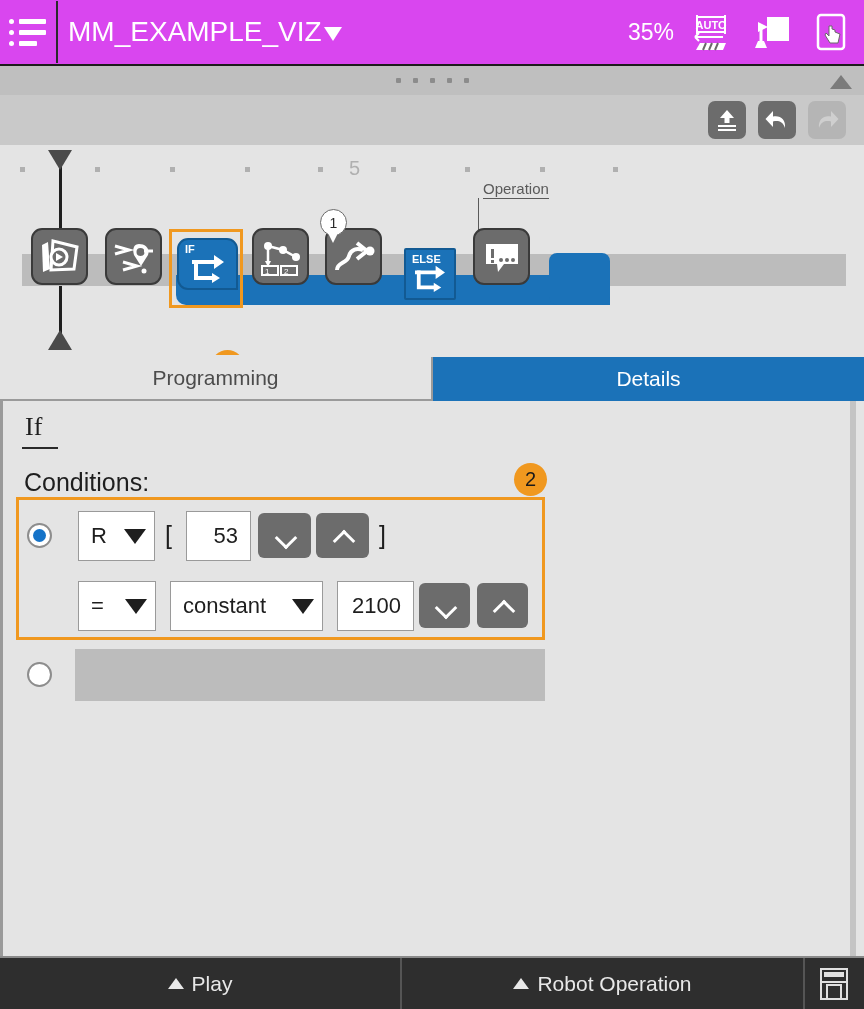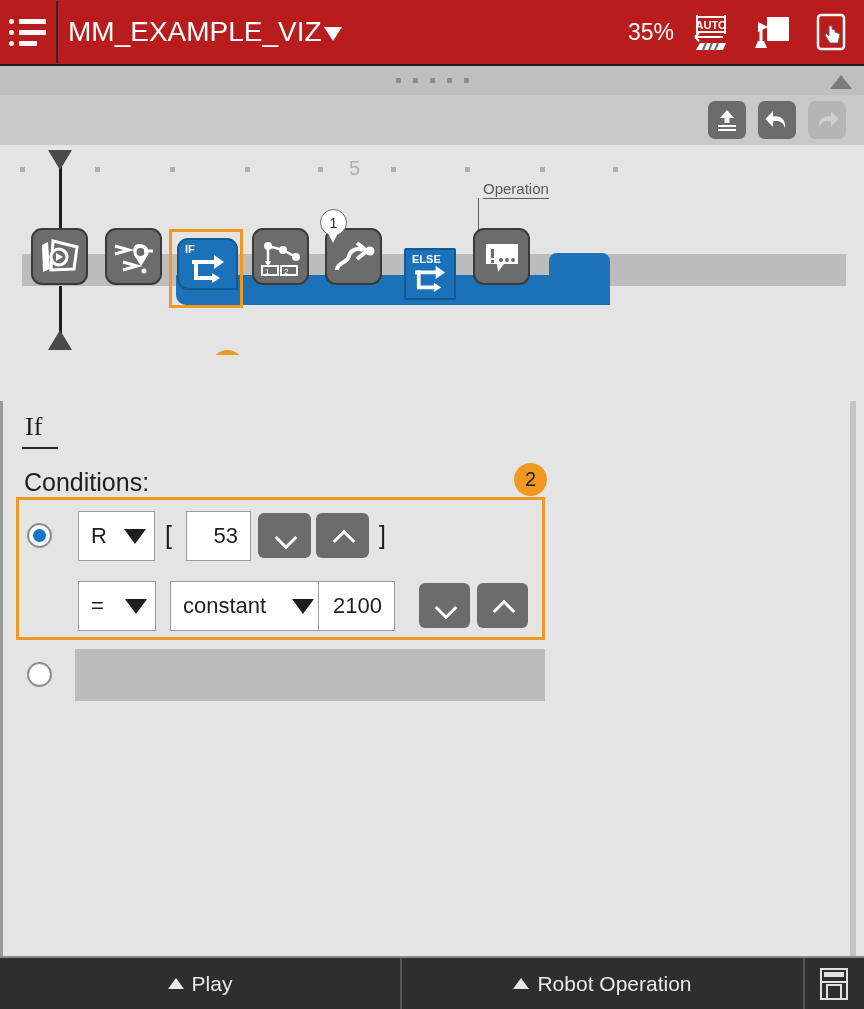--- a/index.html
+++ b/index.html
@@ -7,21 +7,21 @@
     width: 864px; height: 1009px;
     font-family: "Liberation Sans", sans-serif;
     background: #1c1c1c;
     overflow: hidden;
   }
   .app { position: relative; width: 864px; height: 1009px; background: #e4e4e4; }
 
   
   .topbar {
     position: absolute; left: 0; top: 0; width: 864px; height: 64px;
-    background: #b91c1c; display: flex; align-items: center;
+    background: #d946ef; display: flex; align-items: center;
   }
   .menu-btn {
     width: 58px; height: 62px; display: flex; align-items: center; justify-content: center;
     border-right: 2px solid #2b2b2b;
   }
   .menu-icon { width: 38px; height: 27px; display: flex; flex-direction: column; justify-content: space-between; }
   .menu-row { display: flex; align-items: center; gap: 5px; }
   .menu-dot { width: 5px; height: 5px; border-radius: 50%; background: #fff; }
   .menu-line { height: 5px; background: #fff; border-radius: 1px; }
   .menu-row:nth-child(1) .menu-line { width: 27px; }
@@ -393,20 +393,24 @@
         <path d="M4 5 L36 5 L36 25 L22 25 L16 33 L15 25 L4 25 Z" fill="#fff"></path>
         <rect x="9" y="10" width="3" height="9" fill="#6c6c6c"></rect>
         <rect x="9" y="21" width="3" height="3" fill="#6c6c6c"></rect>
         <circle cx="19" cy="21" r="2" fill="#6c6c6c"></circle>
         <circle cx="25" cy="21" r="2" fill="#6c6c6c"></circle>
         <circle cx="31" cy="21" r="2" fill="#6c6c6c"></circle>
       </svg>
     </div>
   </div>
 
+  <div class="tabs">
+    <div class="tab">Programming</div>
+    <div class="tab active">Details</div>
+  </div>
 
   <div class="details">
     <div class="scroll-track"></div>
   </div>
 
   <div class="if-heading">If</div>
   <div class="if-underline"></div>
 
   <div class="cond-label">Conditions:</div>
 
@@ -434,21 +438,21 @@
   <div class="bracket" style="left:379px; top:521px">]</div>
 
   <div class="ctl select" style="left:78px; top:581px; width:78px; height:50px;">
     <span>=</span>
     <span class="caret-down-solid"></span>
   </div>
   <div class="ctl select" style="left:170px; top:581px; width:153px; height:50px;">
     <span>constant</span>
     <span class="caret-down-solid"></span>
   </div>
-  <div class="ctl num" style="left:318px; top:581px; width:77px; height:50px;">
+  <div class="ctl num" style="left:337px; top:581px; width:77px; height:50px;">
     <span>2100</span>
   </div>
   <div class="step-btn" style="left:419px; top:583px; width:51px; height:45px;">
     <span class="chev"></span>
   </div>
   <div class="step-btn" style="left:477px; top:583px; width:51px; height:45px;">
     <span class="chev up"></span>
   </div>
 
   <div class="radio-outer" style="left:27px; top:662px"></div>

